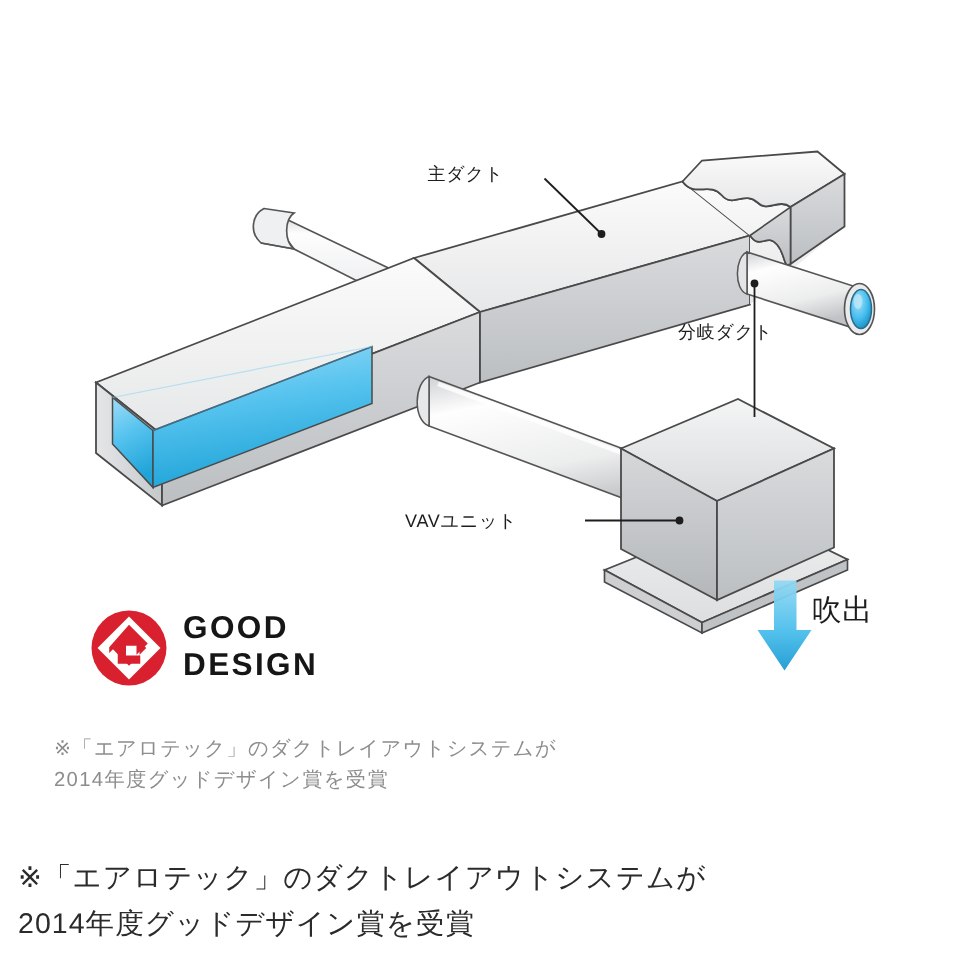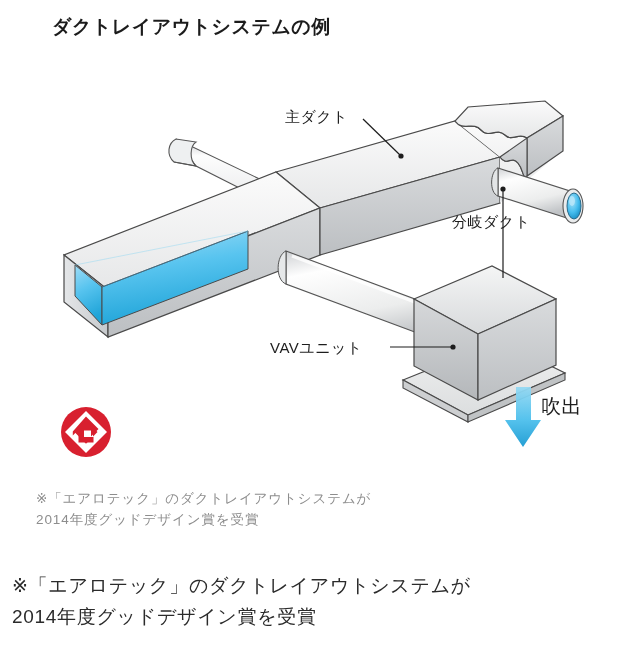--- a/index.html
+++ b/index.html
@@ -42,21 +42,21 @@
     left: 0;
     top: 75px;
     width: 643px;
     height: 380px;
   }
   .illus svg { display: block; }
 
   
   .callout {
     position: absolute;
-    font-size: 15px;
+    font-size: 12px;
     color: #1d1d1d;
     white-space: nowrap;
     letter-spacing: 0.5px;
   }
   .callout-main-duct   { left: 285px; top: 108px; }
   .callout-branch-duct { left: 452px; top: 213px; }
   .callout-vav         { left: 270px; top: 339px; }
   .callout-blowout     { left: 541px; top: 393px; font-size: 20px; }
 
   
@@ -105,21 +105,20 @@
     color: #2b2b2b;
     letter-spacing: 0.7px;
     white-space: pre-line;
   }
 </style>
 </head>
 <body>
 
 <div id="page">
 
-  <div class="page-title">ダクトレイアウトシステムの例</div>
 
   <div class="illus">
     <svg width="643" height="380" viewBox="0 0 643 380" xmlns="http://www.w3.org/2000/svg">
       <defs>
         <linearGradient id="gTop" x1="0" y1="0" x2="0" y2="1">
           <stop offset="0%" stop-color="#fbfbfb"></stop>
           <stop offset="100%" stop-color="#e6e7e8"></stop>
         </linearGradient>
         <linearGradient id="gSide" x1="0" y1="0" x2="0" y2="1">
           <stop offset="0%" stop-color="#d9dbdd"></stop>
@@ -271,20 +270,24 @@
       <svg width="52" height="52" viewBox="0 0 52 52" xmlns="http://www.w3.org/2000/svg">
         <circle cx="26" cy="26" r="25" fill="#d8202f"></circle>
         <path d="M26,5 L47,26 L26,47 L5,26 Z" fill="#ffffff"></path>
         <path d="M26,10.5 L38.5,23 L31,30.5 L31,24.5 L24,24.5 L24,31 L33.5,31 L33.5,36.5
                  L18.5,36.5 L18.5,21.5 L33.5,21.5 L33.5,23.6 L26,16.2 L12.8,29.4 L12.8,25.5 Z" fill="#d8202f"></path>
         <path d="M19.2,18.6 L34.8,18.6 L34.8,20.9 L19.2,20.9 Z" fill="#d8202f" opacity="0"></path>
         <path d="M14.5,26 L26,14.5 L37.5,26 L33,30.5 L33,22.5 L20,22.5 L20,35.5 L33,35.5
                  L33,30.8 L37.6,26.2 L26,37.8 L14.5,26 Z" fill="#d8202f"></path>
       </svg>
     </div>
+    <div class="gd-words">
+      <div>GOOD</div>
+      <div>DESIGN</div>
+    </div>
   </div>
 
   <div class="caption-small">※「エアロテック」のダクトレイアウトシステムが
 2014年度グッドデザイン賞を受賞</div>
 
   <div class="caption-large">※「エアロテック」のダクトレイアウトシステムが
 2014年度グッドデザイン賞を受賞</div>
 
 </div>
 

